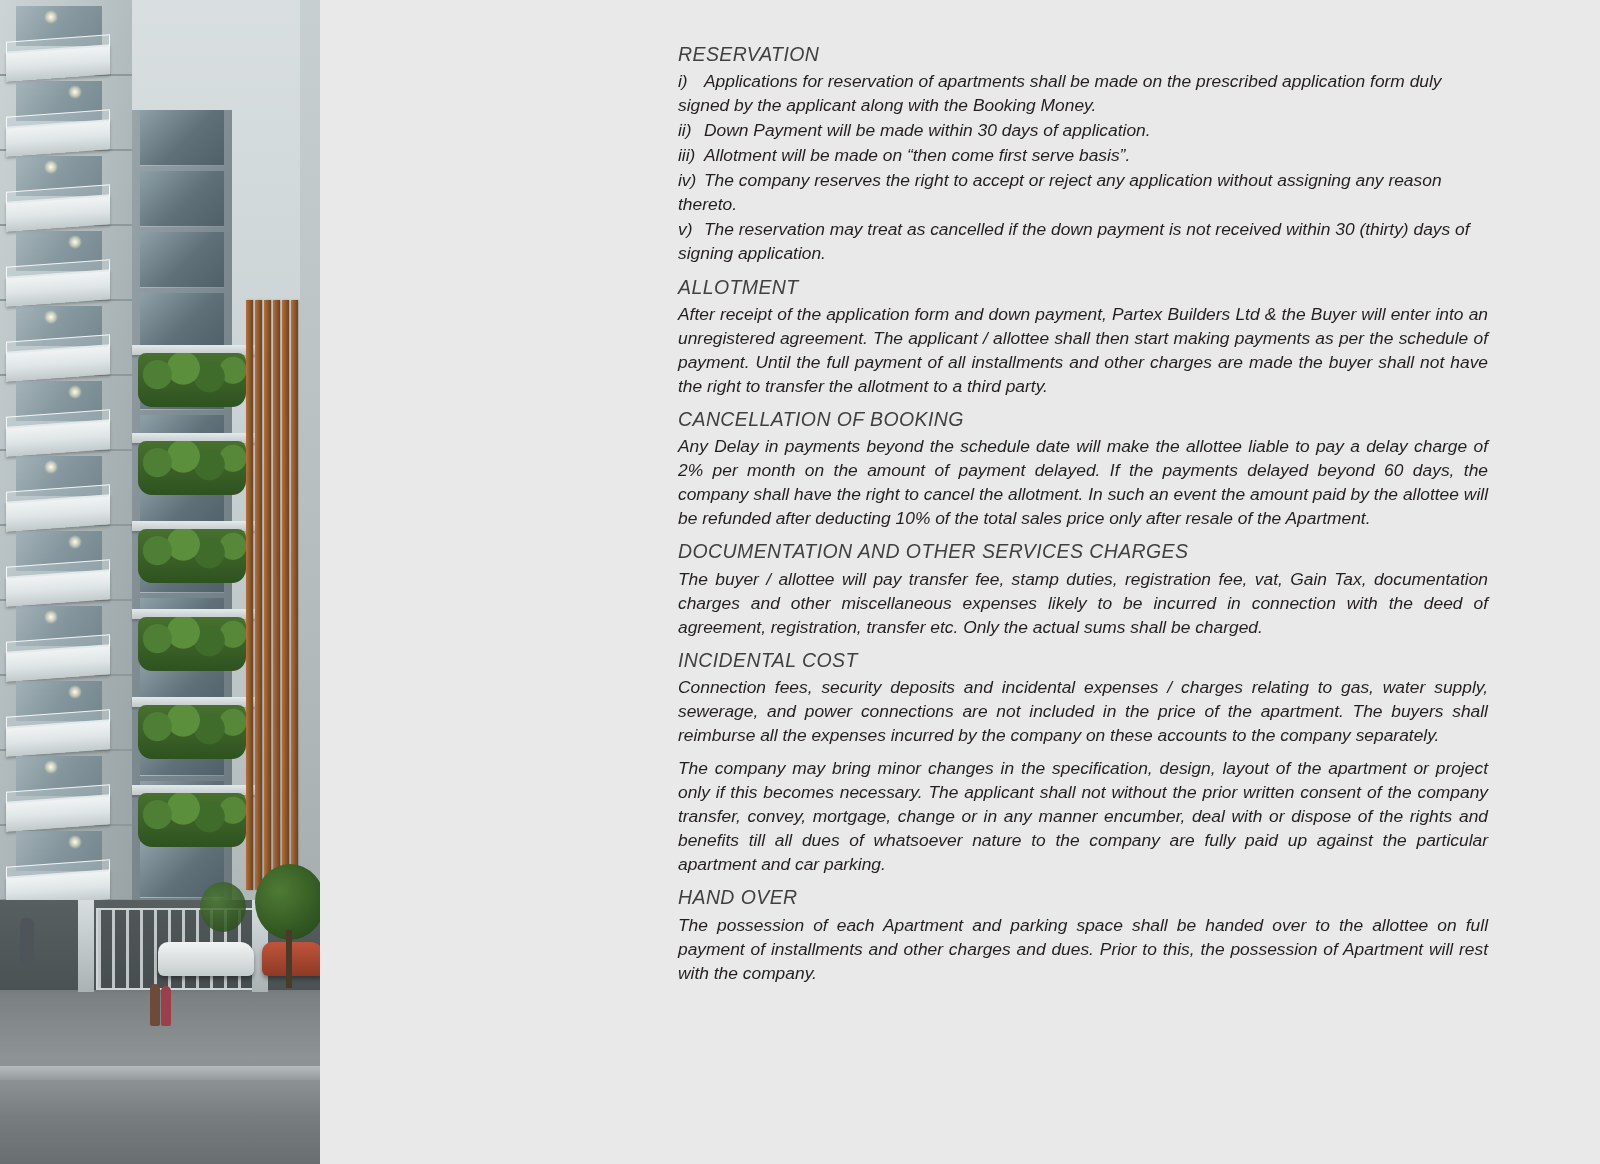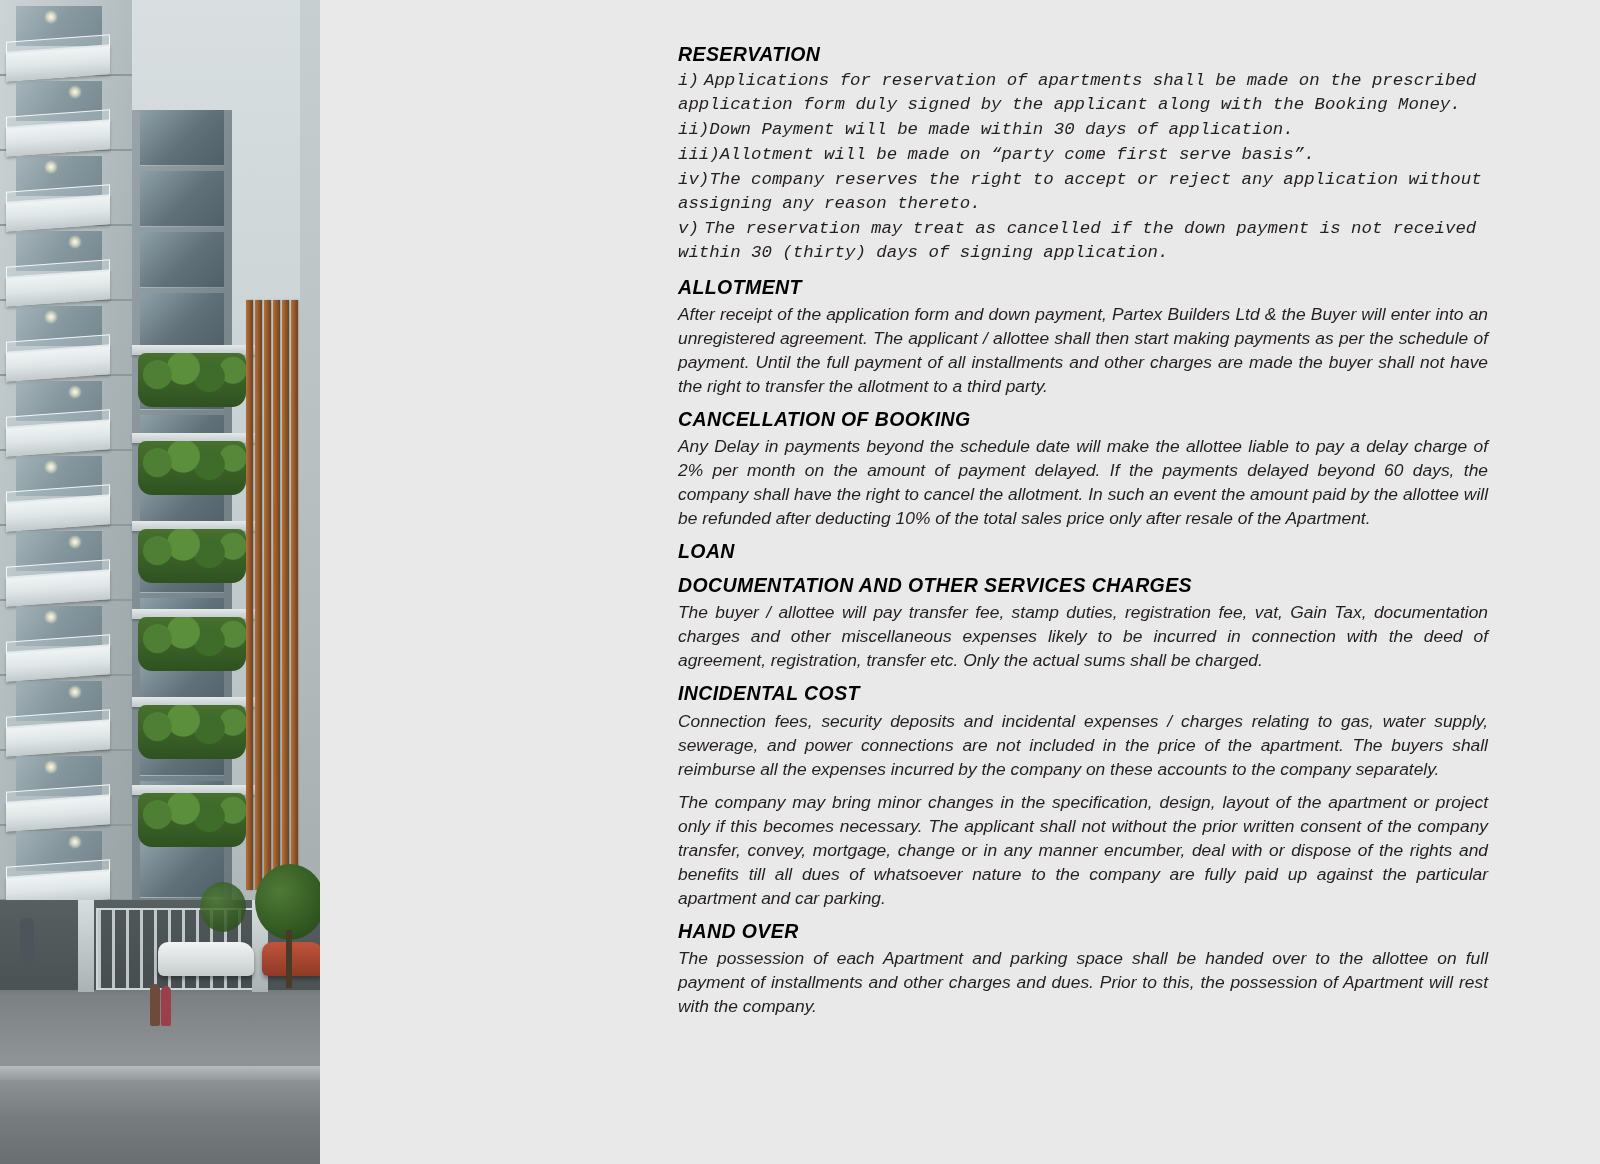--- a/index.html
+++ b/index.html
@@ -236,42 +236,42 @@
   }
   .content-inner {
     position: absolute;
     left: 358px;
     right: 112px;
     top: 42px;
   }
   h2.section-title {
     font-family: "Liberation Sans", sans-serif;
     font-style: italic;
-    font-weight: 700;
+    font-weight: 400;
     font-size: 19.5px;
     letter-spacing: 0.4px;
-    color: #000000;
+    color: #404040;
     margin: 0 0 3px 0;
     line-height: 1.25;
     text-transform: uppercase;
   }
   .section { margin-bottom: 9px; }
   .section:first-child { margin-top: 0; }
   p.body-text {
     font-family: "Liberation Sans", sans-serif;
     font-style: italic;
     font-size: 17.4px;
     line-height: 1.38;
     color: #231f20;
     margin: 0 0 1px 0;
     text-align: justify;
     text-justify: inter-word;
   }
   .list-item {
-    font-family: Liberation Mono, monospace;
+    font-family: Liberation Sans, sans-serif;
     font-style: italic;
     font-size: 17.4px;
     line-height: 1.38;
     color: #231f20;
     margin: 0 0 1px 0;
     text-align: left;
   }
   .roman {
     display: inline-block;
     min-width: 26px;
@@ -411,36 +411,35 @@
       <div class="road"></div>
     </div>
   </div>
 
   <div class="content">
     <div class="content-inner" id="sections">
         <div class="section">
           <h2 class="section-title">RESERVATION</h2>
           <p class="list-item"><span class="roman">i)</span><span>Applications for reservation of apartments shall be made on the prescribed application form duly signed by the applicant along with the Booking Money.</span></p>
           <p class="list-item"><span class="roman">ii)</span><span>Down Payment will be made within 30 days of application.</span></p>
-          <p class="list-item"><span class="roman">iii)</span><span>Allotment will be made on “party come first serve basis”.</span></p>
+          <p class="list-item"><span class="roman">iii)</span><span>Allotment will be made on “then come first serve basis”.</span></p>
           <p class="list-item"><span class="roman">iv)</span><span>The company reserves the right to accept or reject any application without assigning any reason thereto.</span></p>
           <p class="list-item"><span class="roman">v)</span><span>The reservation may treat as cancelled if the down payment is not received within 30 (thirty) days of signing application.</span></p>
         </div>
         <div class="section">
           <h2 class="section-title">ALLOTMENT</h2>
           <p class="body-text">After receipt of the application form and down payment, Partex Builders Ltd &amp; the Buyer will enter into an unregistered agreement. The applicant / allottee shall then start making payments as per the schedule of payment. Until the full payment of all installments and other charges are made the buyer shall not have the right to transfer the allotment to a third party.</p>
         </div>
         <div class="section">
         </div>
         <div class="section">
           <h2 class="section-title">CANCELLATION OF BOOKING</h2>
           <p class="body-text">Any Delay in payments beyond the schedule date will make the allottee liable to pay a delay charge of  2% per month on the amount of payment delayed. If the payments delayed beyond 60 days, the company shall have the right to cancel the allotment. In such an event the amount paid by the allottee will be refunded after deducting 10% of the total sales price only after resale of the Apartment.</p>
         </div>
         <div class="section">
-          <h2 class="section-title">LOAN</h2>
         </div>
         <div class="section">
           <h2 class="section-title">DOCUMENTATION AND OTHER SERVICES CHARGES</h2>
           <p class="body-text">The buyer / allottee will pay transfer fee, stamp duties, registration fee, vat, Gain Tax, documentation charges and other miscellaneous expenses likely to be incurred in connection with the deed of agreement, registration, transfer etc. Only the actual sums shall be charged.</p>
         </div>
         <div class="section">
           <h2 class="section-title">INCIDENTAL COST</h2>
           <p class="body-text">Connection fees, security deposits and incidental expenses / charges relating to gas, water supply, sewerage, and power connections are not included in the price of the apartment. The buyers shall reimburse all the expenses incurred by the company on these accounts to the company separately.</p>
         </div>
         <div class="section">

